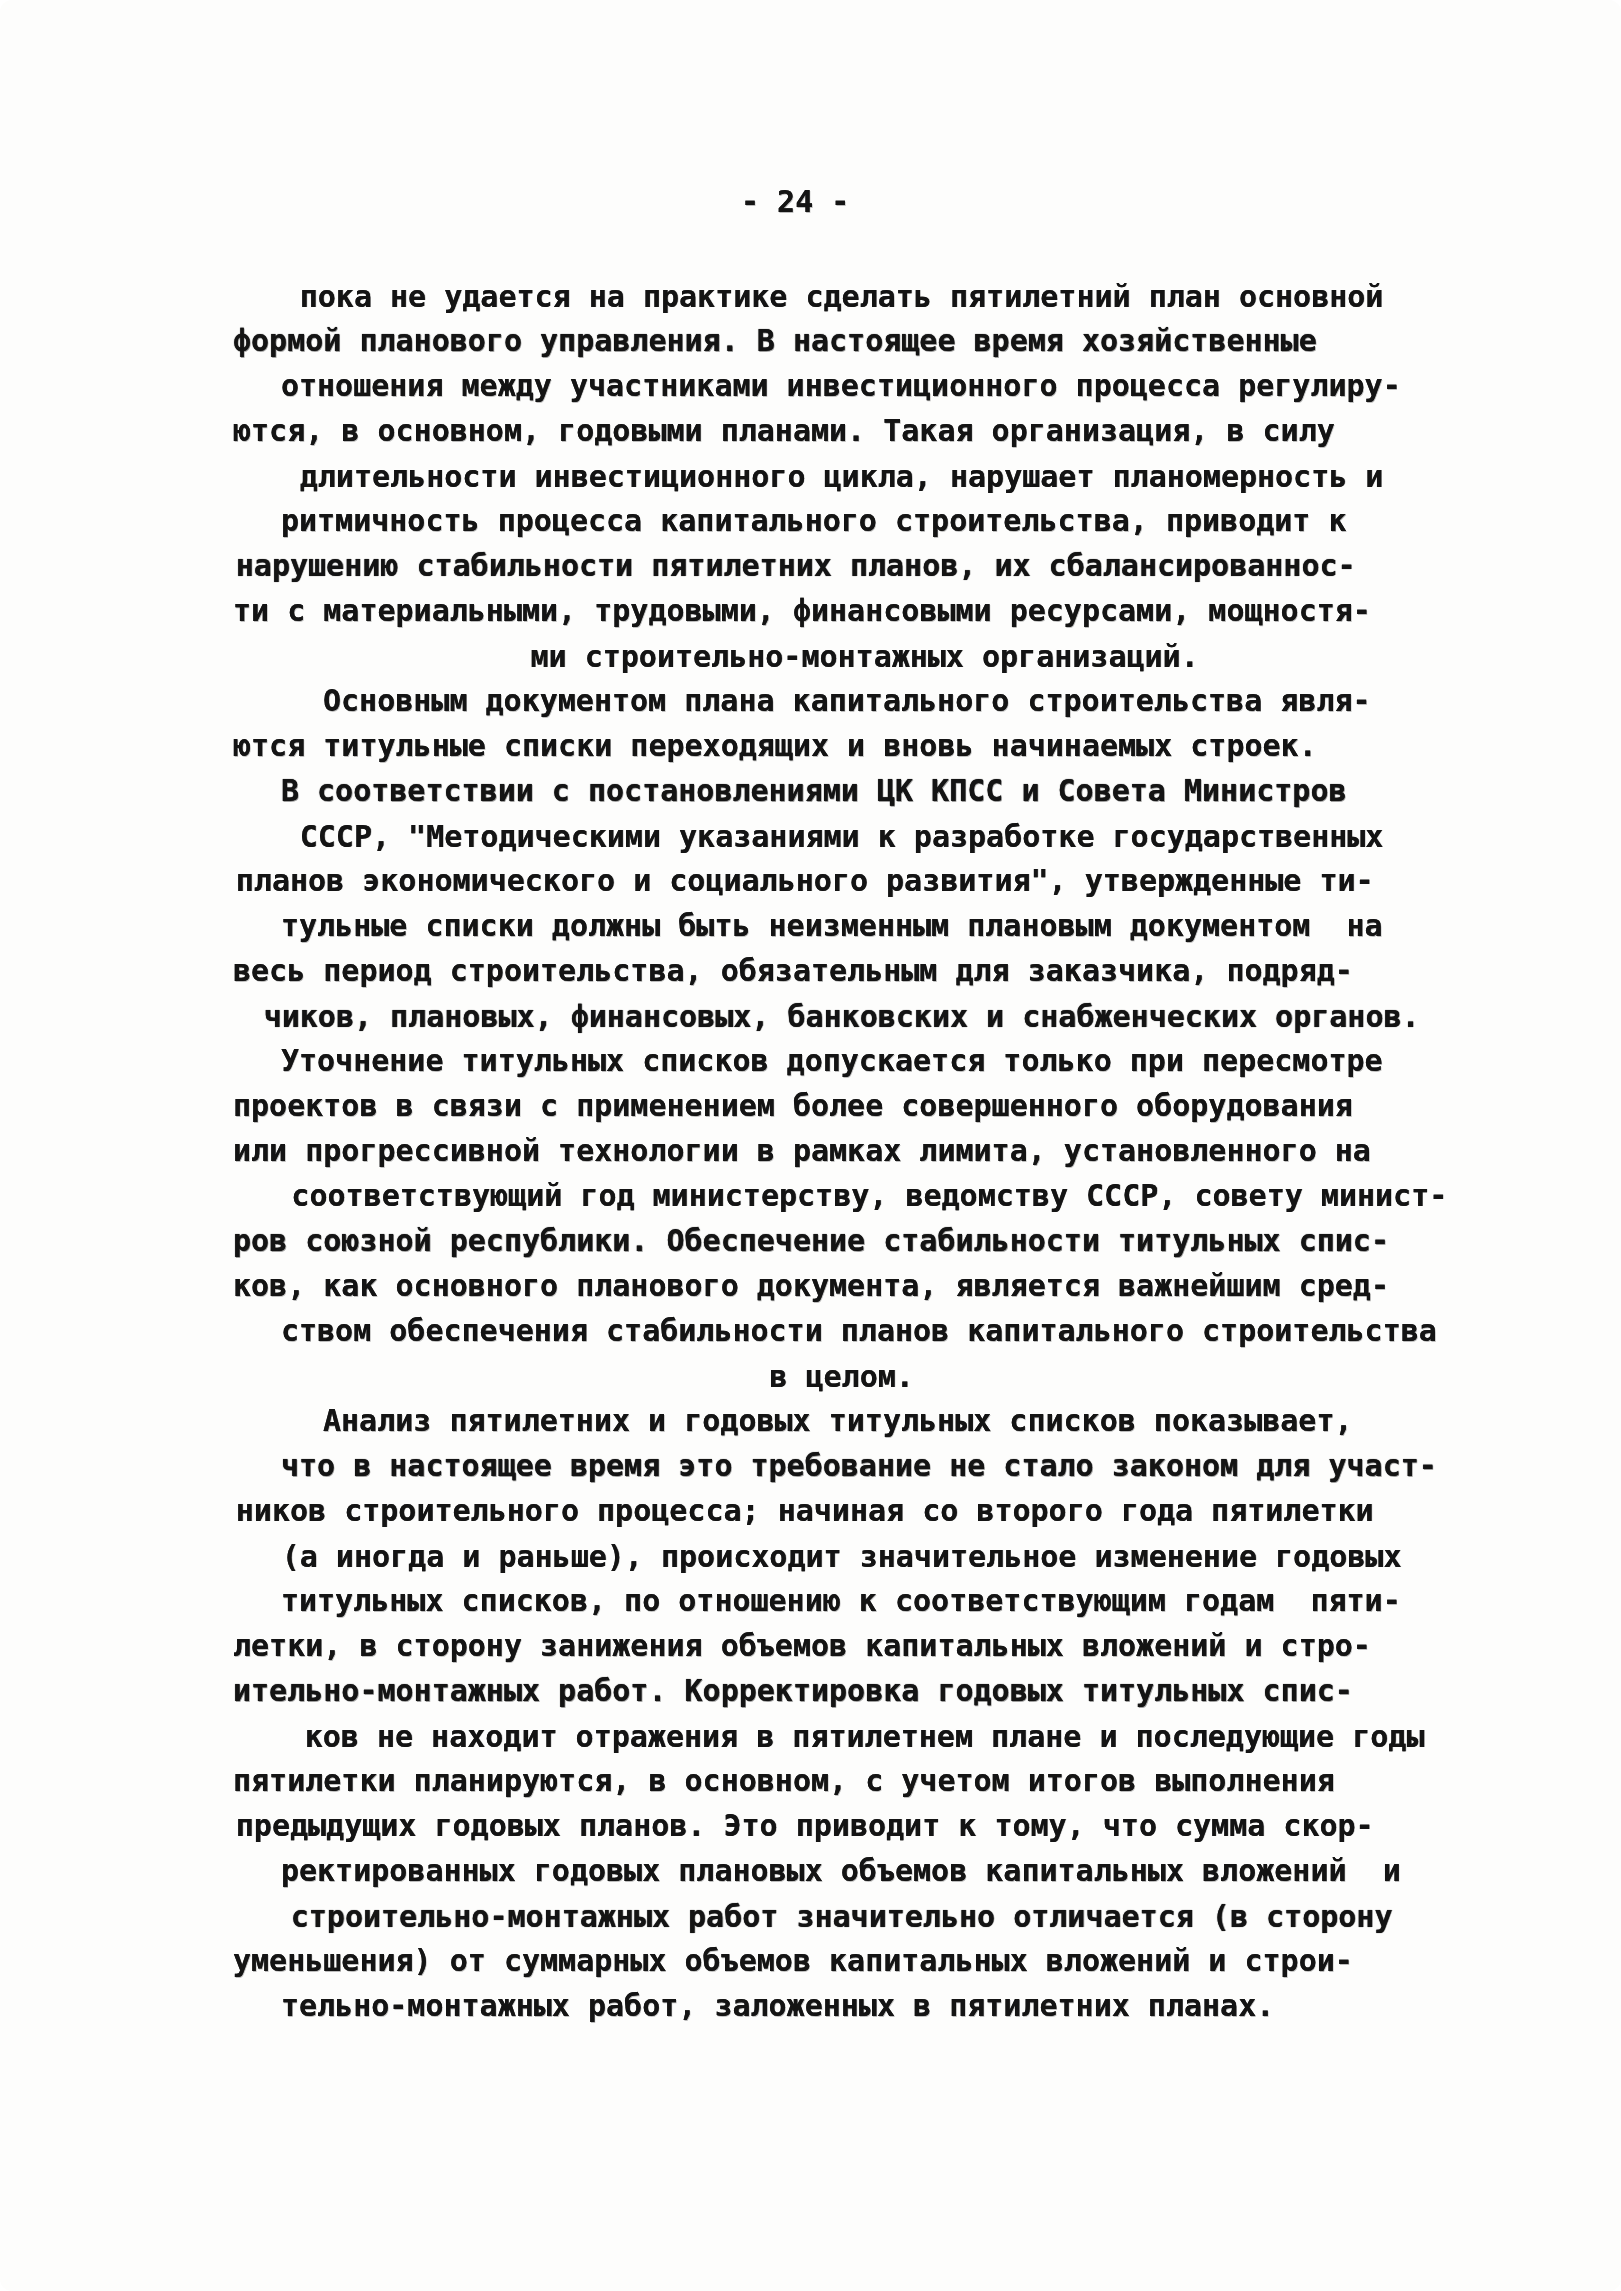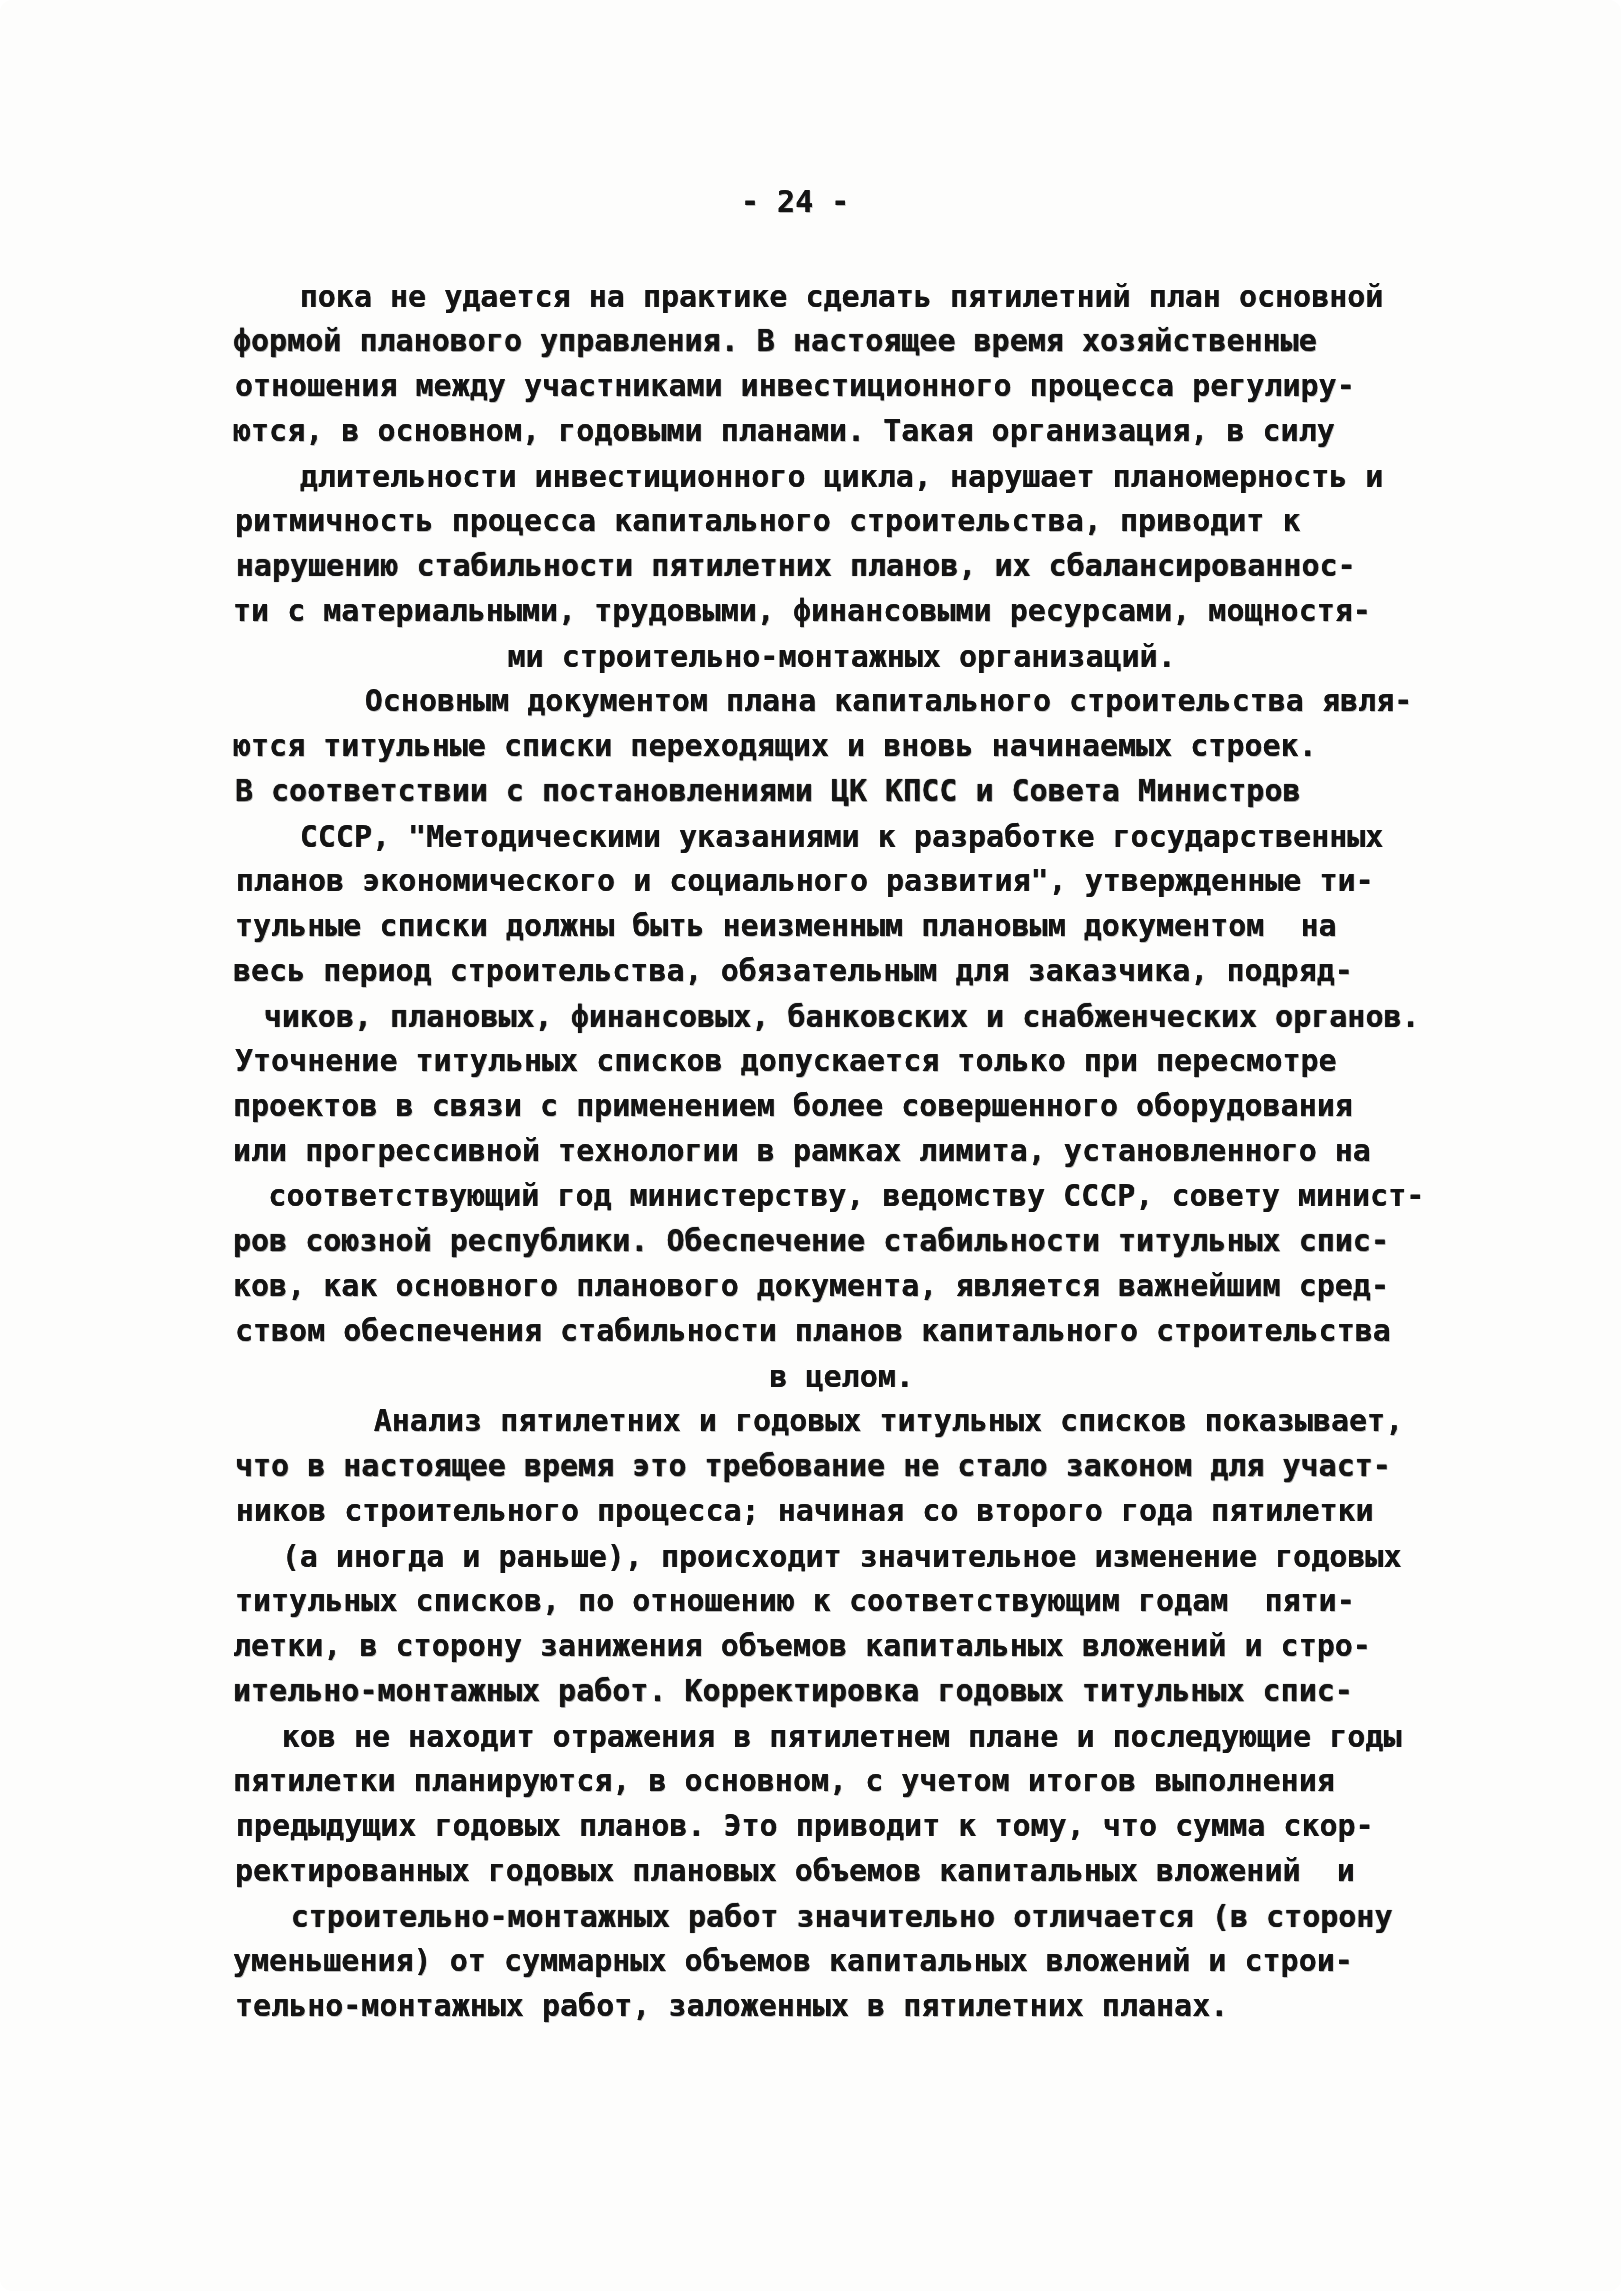--- a/index.html
+++ b/index.html
@@ -36,24 +36,23 @@
     left: 233px;
     top: 273px;
     width: 1221px;
   }
   .line {
     height: 45px;
     line-height: 45px;
   }
   .line.indent {
     padding-left: 90px;
-    text-align: center;
   }
   
-  .line:nth-child(3n)   { transform: translateX(1.9px); }
+  .line:nth-child(3n)   { transform: translateX(1.9px); margin-left: 46px; }
   .line:nth-child(4n+1) { transform: translateX(-1.9px) translateY(0.5px); text-align: center; }
   .line:nth-child(7n)   { transform: translateX(2.8px) translateY(-0.5px); }
   .line:nth-child(5n+2) { text-shadow: 0 0 0.9px rgba(10,10,10,0.95), 0.8px 0.6px 0 rgba(20,20,20,0.35); }
 </style>
 </head>
 <body>
 
 <div class="page">
   <div class="page-number tw">- 24 -</div>
 

